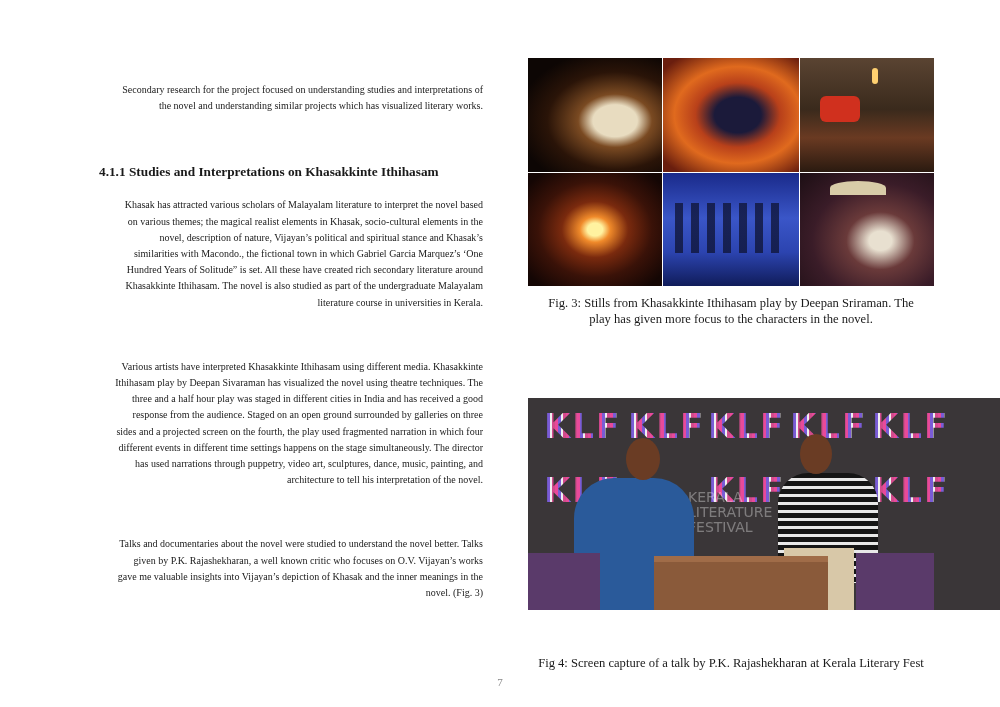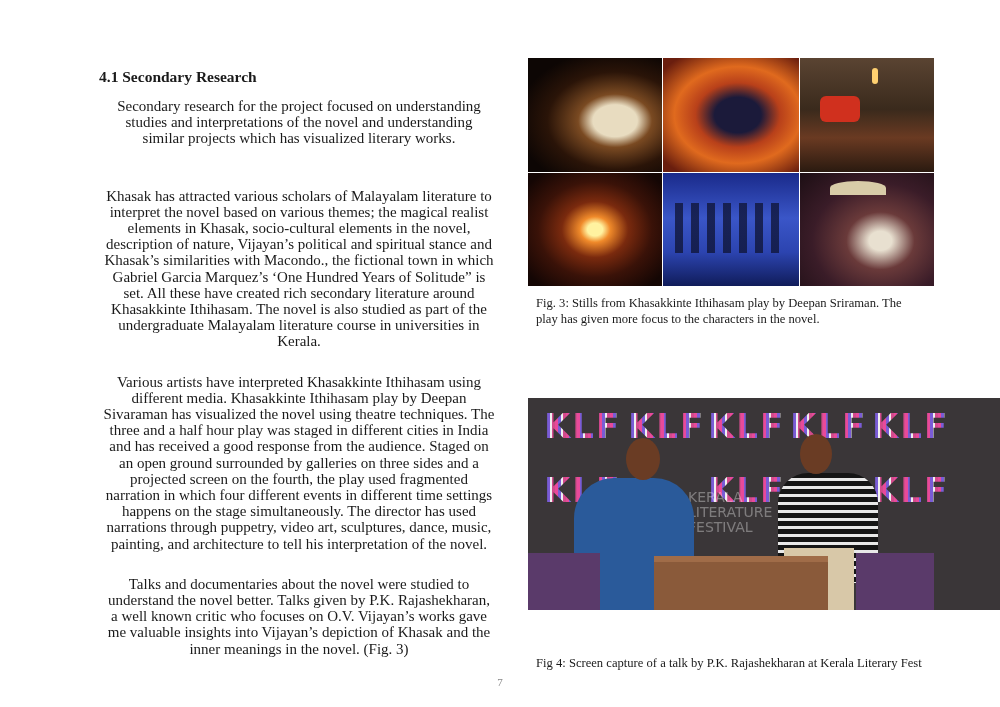--- a/index.html
+++ b/index.html
@@ -1,44 +1,44 @@
 <!DOCTYPE html>
 <html><head>
 <meta charset="utf-8">
 <style>
   html, body { margin: 0; padding: 0; background: #ffffff; }
   body { width: 1000px; height: 707px; position: relative; overflow: hidden;
          font-family: "Liberation Serif", "DejaVu Serif", serif; color: #1a1a1a; }
   .col-left { position: absolute; left: 99px; top: 66px; width: 400px; }
   h1 { font-size: 15.5px; font-weight: bold; margin: 0 0 10px 0; line-height: 22px; }
   h2 { font-size: 13.3px; font-weight: bold; margin: 0; line-height: 18px; }
-  p { font-size: 15px; line-height: 16.2px; margin: 4px; text-align: center; }
+  p { font-size: 10px; line-height: 16.2px; margin: 16px; text-align: right; }
   .gap-after-intro { height: 33px; }
   .gap-para { height: 16px; }
   .fig { position: absolute; left: 528px; width: 478px; overflow: hidden; }
   .fig3 { top: 58px; height: 228px; }
   .fig4 { top: 398px; height: 212px; background: #3a3638; }
-  .caption { position: absolute; left: 536px; width: 390px; font-size: 12.6px; line-height: 16.2px; }
+  .caption { position: absolute; left: 536px; width: 390px; font-size: 12.6px; line-height: 16.2px; text-align: center; }
   .cap3 { top: 295px; }
   .cap4 { top: 655px; }
   .page-num { position: absolute; left: 0; width: 1000px; top: 676px; text-align: center;
               font-size: 11px; color: #888; }
   .tile { position: absolute; overflow: hidden; }
   .klf { position: absolute; font-family: "DejaVu Sans", sans-serif; font-weight: bold;
          font-size: 34px; letter-spacing: 2px; color: transparent;
          background: repeating-linear-gradient(90deg,#e84a9a 0 3px,#7a5cd6 3px 6px,#f0f0f0 6px 8px,#d24b8c 8px 11px);
          -webkit-background-clip: text; background-clip: text; }
 </style>
 </head>
 <body>
 
 <div class="col-left">
-  <h1>4.1 Secondary Research</h1>
   <p>Secondary research for the project focused on understanding studies and interpretations of the novel and understanding similar projects which has visualized literary works.</p>
   <div class="gap-after-intro"></div>
+  <h2>4.1.1 Studies and Interpretations on Khasakkinte Ithihasam</h2>
   <p>Khasak has attracted various scholars of Malayalam literature to interpret the novel based on various themes; the magical realist elements in Khasak, socio-cultural elements in the novel, description of nature, Vijayan’s political and spiritual stance and Khasak’s similarities with Macondo., the fictional town in which Gabriel Garcia Marquez’s ‘One Hundred Years of Solitude” is set.  All these have created rich secondary literature around Khasakkinte Ithihasam. The novel is also studied as part of the undergraduate Malayalam literature course in universities in Kerala.</p>
   <div class="gap-para"></div>
   <p>Various artists have interpreted Khasakkinte Ithihasam using different media. Khasakkinte Ithihasam play by Deepan Sivaraman has visualized the novel  using theatre techniques. The three and a half hour play was staged in different cities in India and has received a good response from the audience. Staged on an open ground surrounded by galleries on three sides and a projected screen on the fourth, the play used fragmented narration in which four different events in different time settings happens on the stage simultaneously. The director has used narrations through puppetry, video art, sculptures, dance, music, painting, and architecture to tell his interpretation of the novel.</p>
   <div class="gap-para"></div>
   <p>Talks and documentaries about the novel were studied to understand the novel better. Talks given by P.K. Rajashekharan, a well known critic who focuses on O.V. Vijayan’s works gave me valuable insights into Vijayan’s depiction of Khasak and the inner meanings in the novel. (Fig. 3)</p>
 </div>
 
 <div class="fig fig3">
   <div class="tile" style="left:0;top:0;width:134px;height:114px;background:radial-gradient(ellipse at 65% 55%,#e8dcc0 0 18%,#7a4a22 30%,#2a1408 55%,#0d0604 80%);"></div>
   <div class="tile" style="left:135px;top:0;width:136px;height:114px;background:radial-gradient(ellipse at 55% 50%,#1b1a3a 0 22%,#b8401a 40%,#e06a1e 60%,#6a1e0e 90%);"></div>

